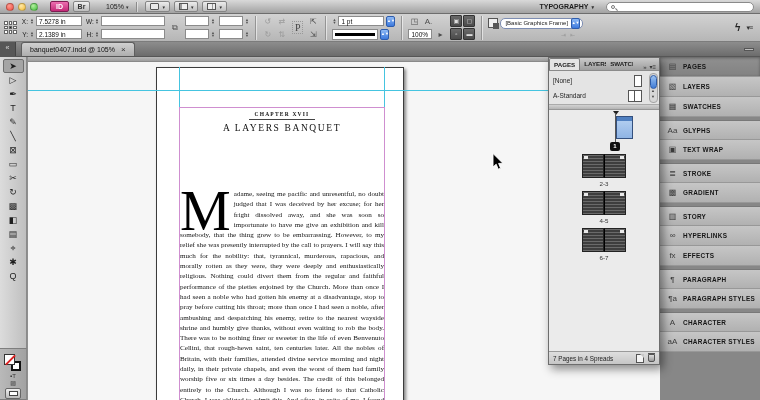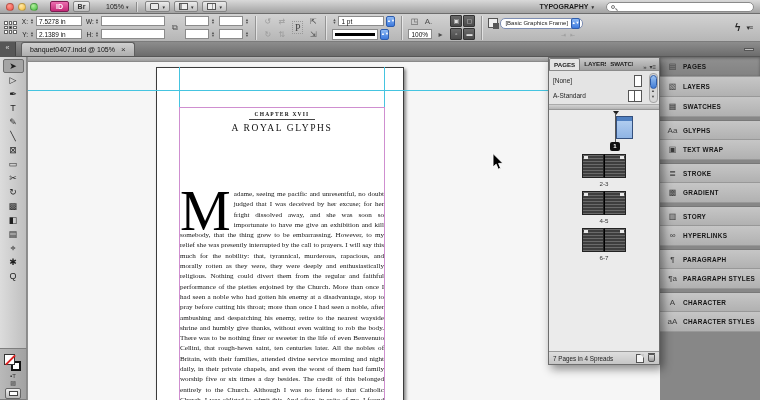--- a/index.html
+++ b/index.html
@@ -422,21 +422,21 @@
 
 <div class="canvas">
   <div class="page"></div>
   <div class="guide-h"></div>
   <div class="guide-v gv1"></div>
   <div class="guide-v gv2"></div>
   <div class="margin-frame"></div>
   <div class="frame-content">
     <div class="chapter">CHAPTER XVII</div>
     <div class="chapter-rule"></div>
-    <div class="doc-title">A ROYAL GLYPHS</div>
+    <div class="doc-title">A LAYERS BANQUET</div>
     <div class="body-text">
       <span class="dropcap">M</span>
       <p>adame, seeing me pacific and unresentful, no doubt judged that I was deceived by her excuse; for her fright dissolved away, and she was soon so importunate to have me give an exhibition and kill somebody, that the thing grew to be embarrassing. However, to my relief she was presently interrupted by the call to prayers. I will say this much for the nobility: that, tyrannical, murderous, rapacious, and morally rotten as they were, they were deeply and enthusiastically religious. Nothing could divert them from the regular and faithful performance of the pieties enjoined by the Church. More than once I had seen a noble who had gotten his enemy at a disadvantage, stop to pray before cutting his throat; more than once I had seen a noble, after ambushing and despatching his enemy, retire to the nearest wayside shrine and humbly give thanks, without even waiting to rob the body. There was to be nothing finer or sweeter in the life of even Benvenuto Cellini, that rough-hewn saint, ten centuries later. All the nobles of Britain, with their families, attended divine service morning and night daily, in their private chapels, and even the worst of them had family worship five or six times a day besides. The credit of this belonged entirely to the Church. Although I was no friend to that Catholic Church, I was obliged to admit this. And often, in spite of me, I found myself saying, “What would this country be without the Church?”</p>
 
     </div>
   </div>
   <div class="ruler"></div>
 </div>
 
 <div class="cursor">
@@ -549,20 +549,24 @@
     <div class="dock-row group-start">
       <i class="dock-ico">▥</i>
       <span class="dock-lab">STORY</span>
     </div>
 
     <div class="dock-row">
       <i class="dock-ico">∞</i>
       <span class="dock-lab">HYPERLINKS</span>
     </div>
 
+    <div class="dock-row">
+      <i class="dock-ico">fx</i>
+      <span class="dock-lab">EFFECTS</span>
+    </div>
 
     <div class="dock-row group-start">
       <i class="dock-ico">¶</i>
       <span class="dock-lab">PARAGRAPH</span>
     </div>
 
     <div class="dock-row">
       <i class="dock-ico">¶a</i>
       <span class="dock-lab">PARAGRAPH STYLES</span>
     </div>

